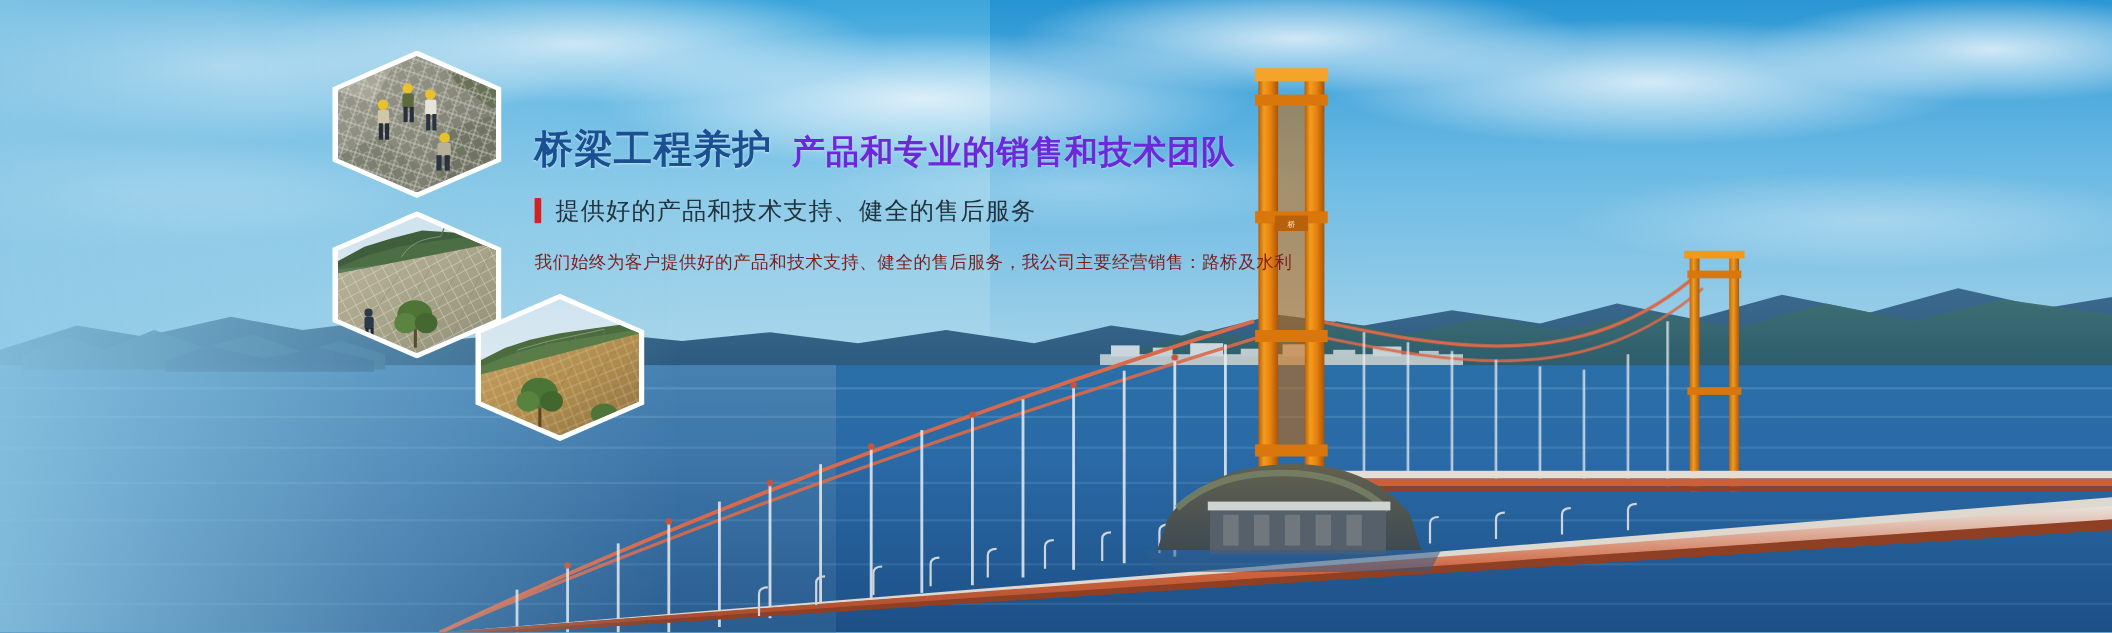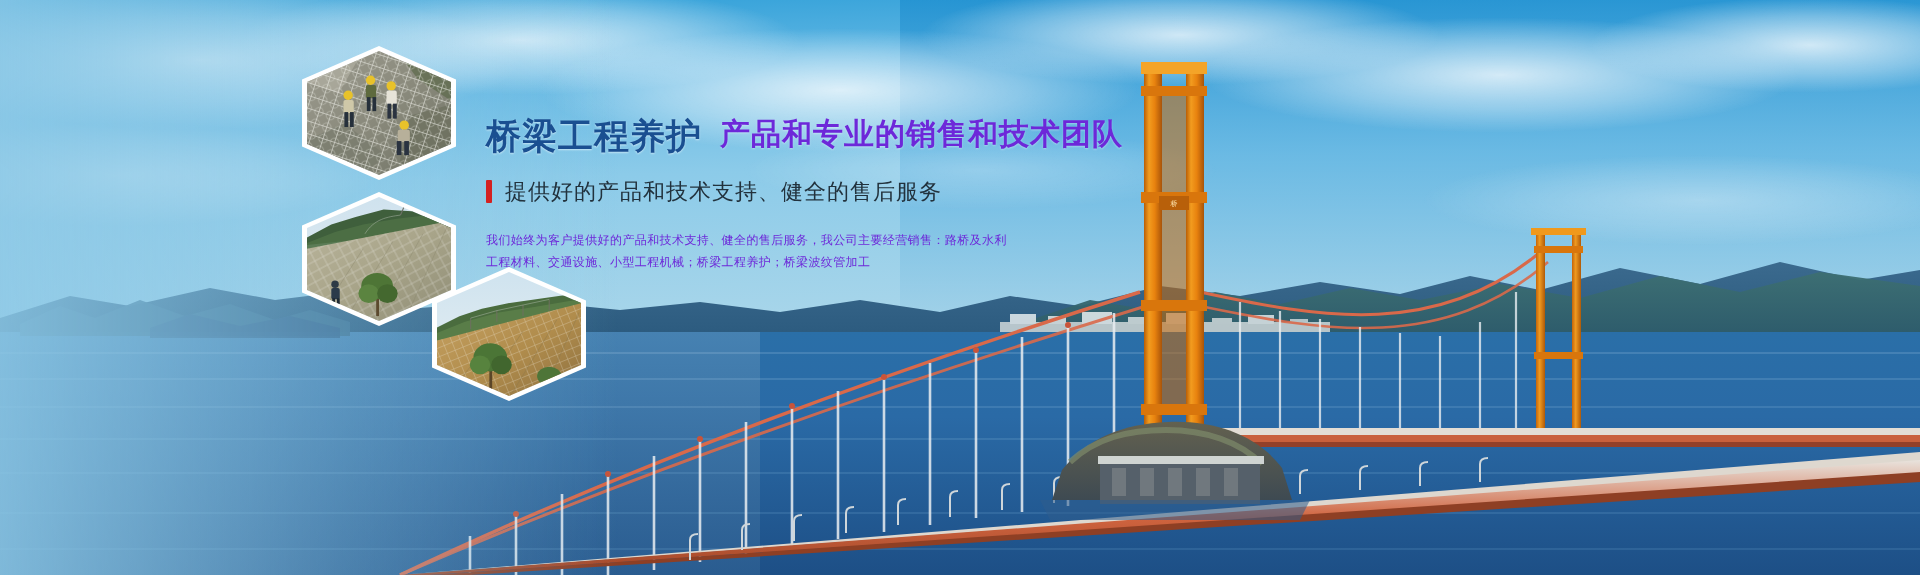--- a/index.html
+++ b/index.html
@@ -16,21 +16,21 @@
   .scene { position:absolute; inset:0; width:1920px; height:575px; }
 
   
   .copy {
     position:absolute;
     left:486px; top:118px;
     width:640px;
     z-index:40;
   }
   .headline {
-    display:flex; align-items:flex-start; gap:18px;
+    display:flex; align-items:flex-end; gap:18px;
     white-space:nowrap;
     line-height:1.05;
   }
   .headline .h-main {
     font-size:35px;
     font-weight:bold;
     color:#1a4f91;
     letter-spacing:1px;
     text-shadow:0 1px 2px rgba(255,255,255,.55);
   }
@@ -52,23 +52,23 @@
     flex:0 0 auto;
     border-radius:1px;
   }
   .subline .s-text {
     font-size:22px;
     color:#22323d;
     letter-spacing:1px;
   }
   .para {
     margin-top:22px;
-    font-size:12px;
+    font-size:16px;
     line-height:22px;
-    color:#6d28d9;
+    color:#7f1d1d;
     width:400px;
     letter-spacing:.4px;
   }
   .para div { white-space:nowrap; }
 
   
   .hexwrap { position:absolute; z-index:35; }
   .hex {
     position:relative;
     width:100%; height:100%;
@@ -485,18 +485,17 @@
       <span class="h-sub">产品和专业的销售和技术团队</span>
     </div>
 
     <div class="subline">
       <span class="redbar"></span>
       <span class="s-text">提供好的产品和技术支持、健全的售后服务</span>
     </div>
 
     <div class="para">
       <div>我们始终为客户提供好的产品和技术支持、健全的售后服务，我公司主要经营销售：路桥及水利</div>
-      <div>工程材料、交通设施、小型工程机械；桥梁工程养护；桥梁波纹管加工</div>
     </div>
 
   </div>
 
 </div>
 
 </body></html>

